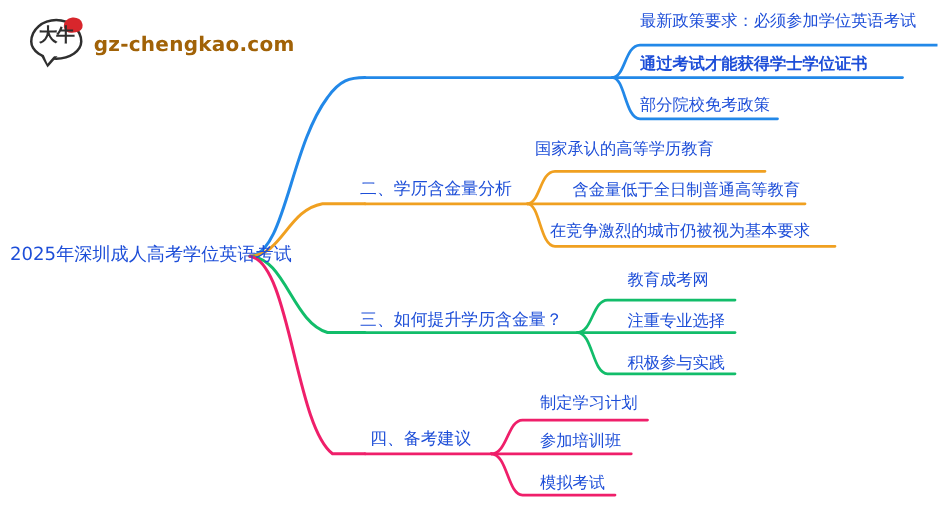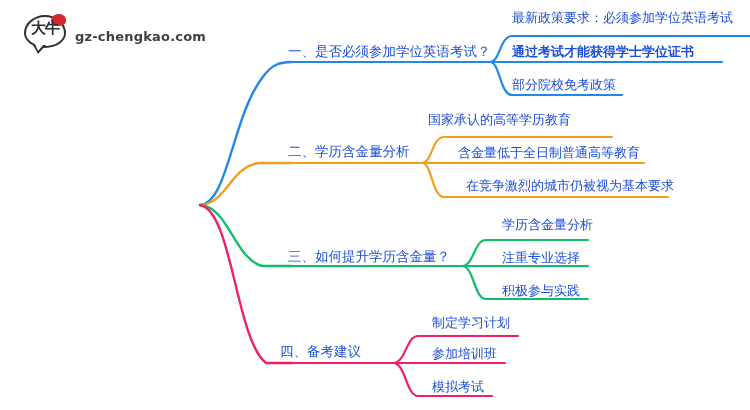--- a/index.html
+++ b/index.html
@@ -103,23 +103,23 @@
     font-size: 19px;
     font-weight: bold;
     letter-spacing: 0px;
     color: #1a9641;
     white-space: nowrap;
     font-family: "DejaVu Sans", sans-serif;
   }
   .logo-title .c-red { color: #d8262c; }
   .logo-url {
     margin-top: 4px;
-    font-size: 13px;
+    font-size: 16px;
     font-weight: bold;
-    color: #404040;
+    color: #a16207;
     letter-spacing: 0.2px;
     white-space: nowrap;
     font-family: "DejaVu Sans", sans-serif;
     text-align: right;
   }
 
   
   #connectors {
     position: absolute;
     left: 0;
@@ -145,29 +145,29 @@
   .branch-label {
     font-size: 13.5px;
   }
   .leaf-label {
     font-size: 13px;
   }
 
   #branch-label-1 { left: 288px; top: 45px; }
   #branch-label-2 { left: 288px; top: 145px; }
   #branch-label-3 { left: 288px; top: 250px; }
-  #branch-label-4 { left: 280px; top: 345px; }
+  #branch-label-4 { left: 296px; top: 345px; }
 
   #leaf-label-1-1 { left: 512px; top: 11px; }
   #leaf-label-1-2 { left: 512px; top: 45px; font-weight: bold; }
   #leaf-label-1-3 { left: 512px; top: 78px; }
 
   #leaf-label-2-1 { left: 428px; top: 113px; }
   #leaf-label-2-2 { left: 458px; top: 146px; }
-  #leaf-label-2-3 { left: 440px; top: 179px; margin-left: 26px; }
+  #leaf-label-2-3 { left: 440px; top: 179px; }
 
   #leaf-label-3-1 { left: 502px; top: 218px; }
   #leaf-label-3-2 { left: 502px; top: 251px; }
   #leaf-label-3-3 { left: 502px; top: 284px; }
 
   #leaf-label-4-1 { left: 432px; top: 316px; }
   #leaf-label-4-2 { left: 432px; top: 347px; }
   #leaf-label-4-3 { left: 432px; top: 380px; }
 </style>
 </head>
@@ -208,35 +208,35 @@
     <path d="M462,266 C474,266 474,240 486,240 L588,240" stroke="#12bd6a" stroke-width="2.2"></path>
     <path d="M462,266 L588,266" stroke="#12bd6a" stroke-width="2.2"></path>
     <path d="M462,266 C474,266 474,299 486,299 L588,299" stroke="#12bd6a" stroke-width="2.2"></path>
 
     <path d="M292,363 L393,363" stroke="#ef1f6a" stroke-width="2.2"></path>
     <path d="M393,363 C406,363 406,336 418,336 L518,336" stroke="#ef1f6a" stroke-width="2.2"></path>
     <path d="M393,363 L505,363" stroke="#ef1f6a" stroke-width="2.2"></path>
     <path d="M393,363 C406,363 406,396 418,396 L492,396" stroke="#ef1f6a" stroke-width="2.2"></path>
   </svg>
 
-
-  <div class="node-label branch-label" id="branch-label-1">一、是否必须参加学位英语考试？</div>
+  <div class="node-label root-label" id="root-label">2025年深圳成人高考学位英语考试</div>
+
   <div class="node-label branch-label" id="branch-label-2">二、学历含金量分析</div>
   <div class="node-label branch-label" id="branch-label-3">三、如何提升学历含金量？</div>
   <div class="node-label branch-label" id="branch-label-4">四、备考建议</div>
 
   <div class="node-label leaf-label" id="leaf-label-1-1">最新政策要求：必须参加学位英语考试</div>
   <div class="node-label leaf-label" id="leaf-label-1-2">通过考试才能获得学士学位证书</div>
   <div class="node-label leaf-label" id="leaf-label-1-3">部分院校免考政策</div>
 
   <div class="node-label leaf-label" id="leaf-label-2-1">国家承认的高等学历教育</div>
   <div class="node-label leaf-label" id="leaf-label-2-2">含金量低于全日制普通高等教育</div>
   <div class="node-label leaf-label" id="leaf-label-2-3">在竞争激烈的城市仍被视为基本要求</div>
 
-  <div class="node-label leaf-label" id="leaf-label-3-1">学历含金量分析</div>
+  <div class="node-label leaf-label" id="leaf-label-3-1">教育成考网</div>
   <div class="node-label leaf-label" id="leaf-label-3-2">注重专业选择</div>
   <div class="node-label leaf-label" id="leaf-label-3-3">积极参与实践</div>
 
   <div class="node-label leaf-label" id="leaf-label-4-1">制定学习计划</div>
   <div class="node-label leaf-label" id="leaf-label-4-2">参加培训班</div>
   <div class="node-label leaf-label" id="leaf-label-4-3">模拟考试</div>
 
 </div>
 
 </body></html>

